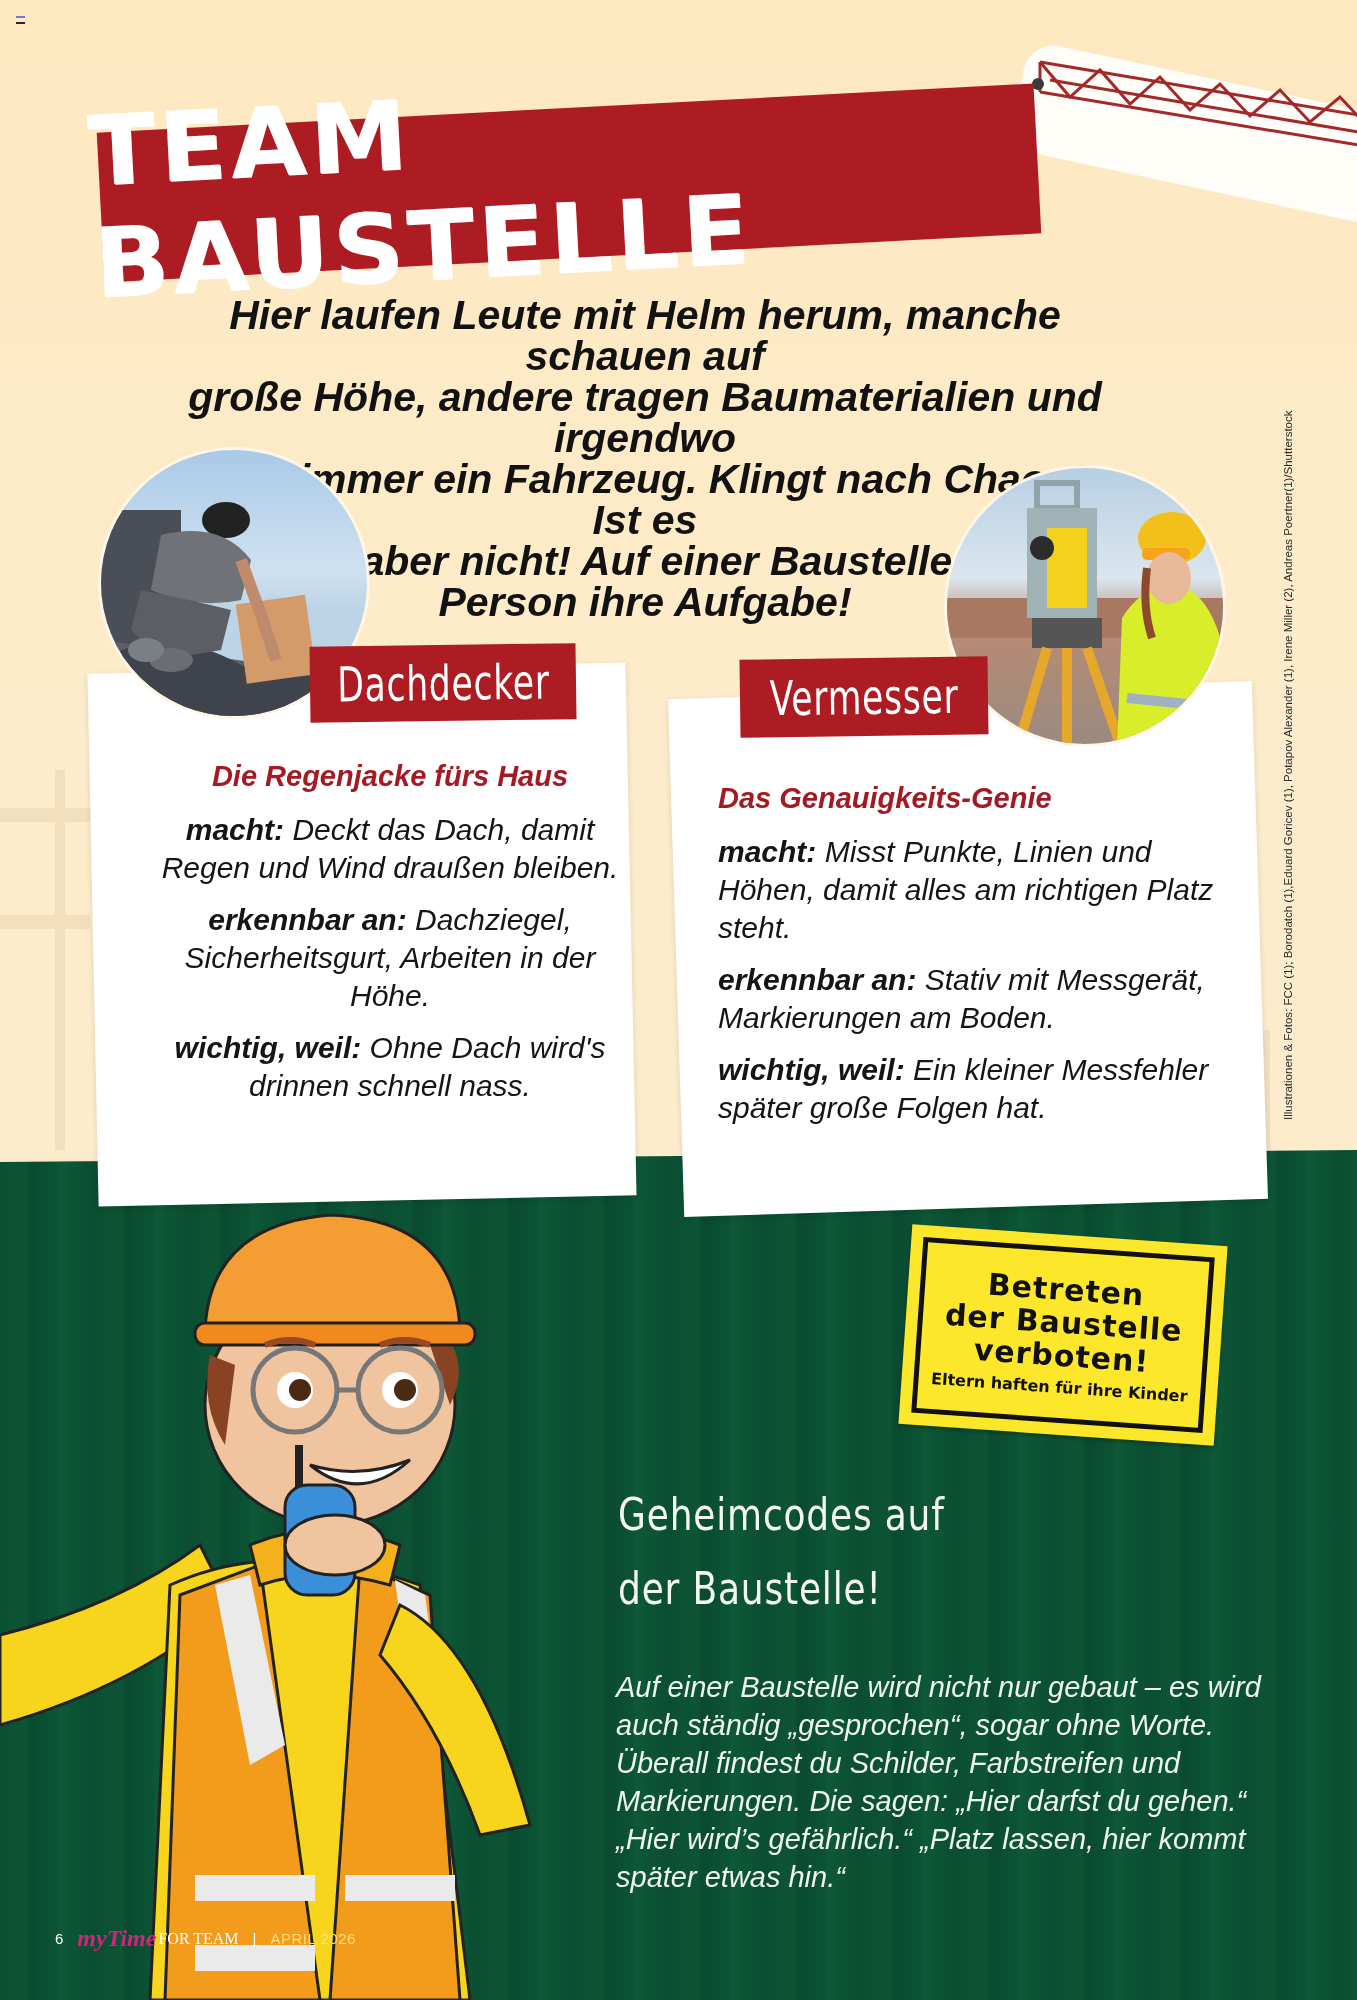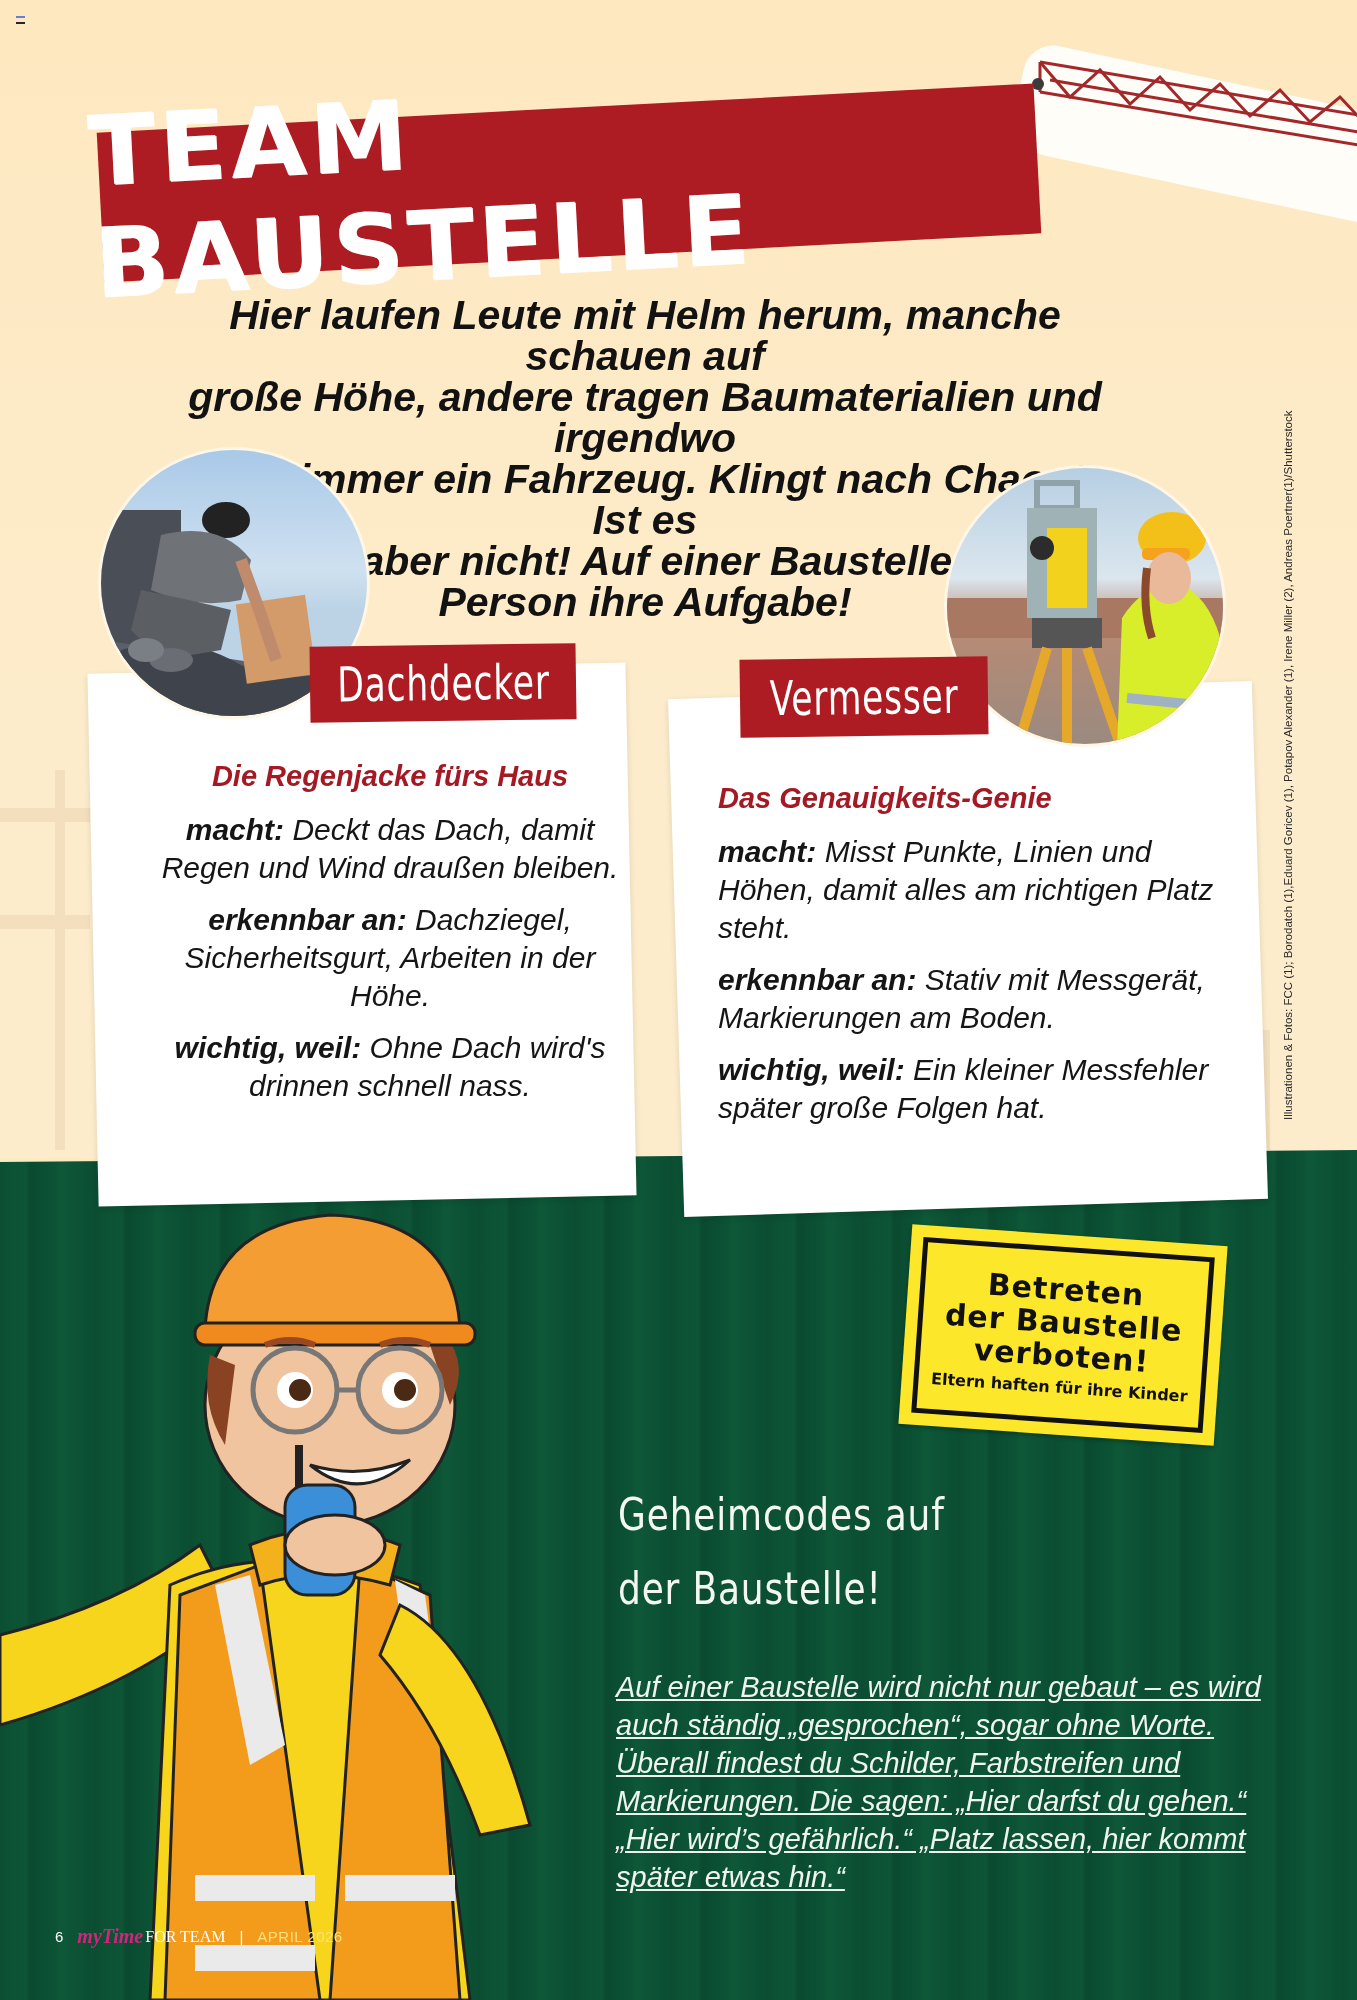--- a/index.html
+++ b/index.html
@@ -126,33 +126,33 @@
   
   .secret-title {
     position: absolute; left: 618px; top: 1478px; width: 520px;
     font-family: "DejaVu Sans", sans-serif; color: #f3f7ef; font-size: 45px;
     line-height: 74px; letter-spacing: 1px;
   }
   .secret-title span { display: inline-block; transform: scaleX(0.8); transform-origin: left; white-space: nowrap; }
   .secret-body {
     position: absolute; left: 616px; top: 1668px; width: 660px;
     font-family: "Liberation Sans", sans-serif; font-style: italic;
-    color: #eef4ee; font-size: 29px; line-height: 38px; text-decoration: underline;
+    color: #eef4ee; font-size: 29px; line-height: 38px;
   }
 
   
   .character { position: absolute; left: 0; top: 1185px; width: 560px; height: 815px; }
 
   
   .footer {
     position: absolute; left: 55px; top: 1925px; display: flex; align-items: center; gap: 14px;
     font-family: "Liberation Sans", sans-serif; font-size: 15px;
   }
   .page-num { color: #fff; font-size: 15px; }
-  .brand-my { color: #d4237f; font-family: "Liberation Serif", serif; font-style: italic; font-weight: bold; font-size: 20px; text-align: center; }
+  .brand-my { color: #d4237f; font-family: "Liberation Serif", serif; font-style: italic; font-weight: bold; font-size: 24px; text-align: center; }
   .brand-kids { color: #fff; font-family: "Liberation Serif", serif; font-size: 16px; margin-left: -12px; }
   .sep { color: #fff; }
   .issue { color: #ffe07a; font-size: 15px; letter-spacing: 0.5px; }
 </style>
 </head>
 <body>
 
 <div class="top-bg"></div>
 <div class="scaffold-line" style="left:0;top:808px;width:90px;height:14px;"></div>
 <div class="scaffold-line" style="left:0;top:915px;width:90px;height:14px;"></div>

